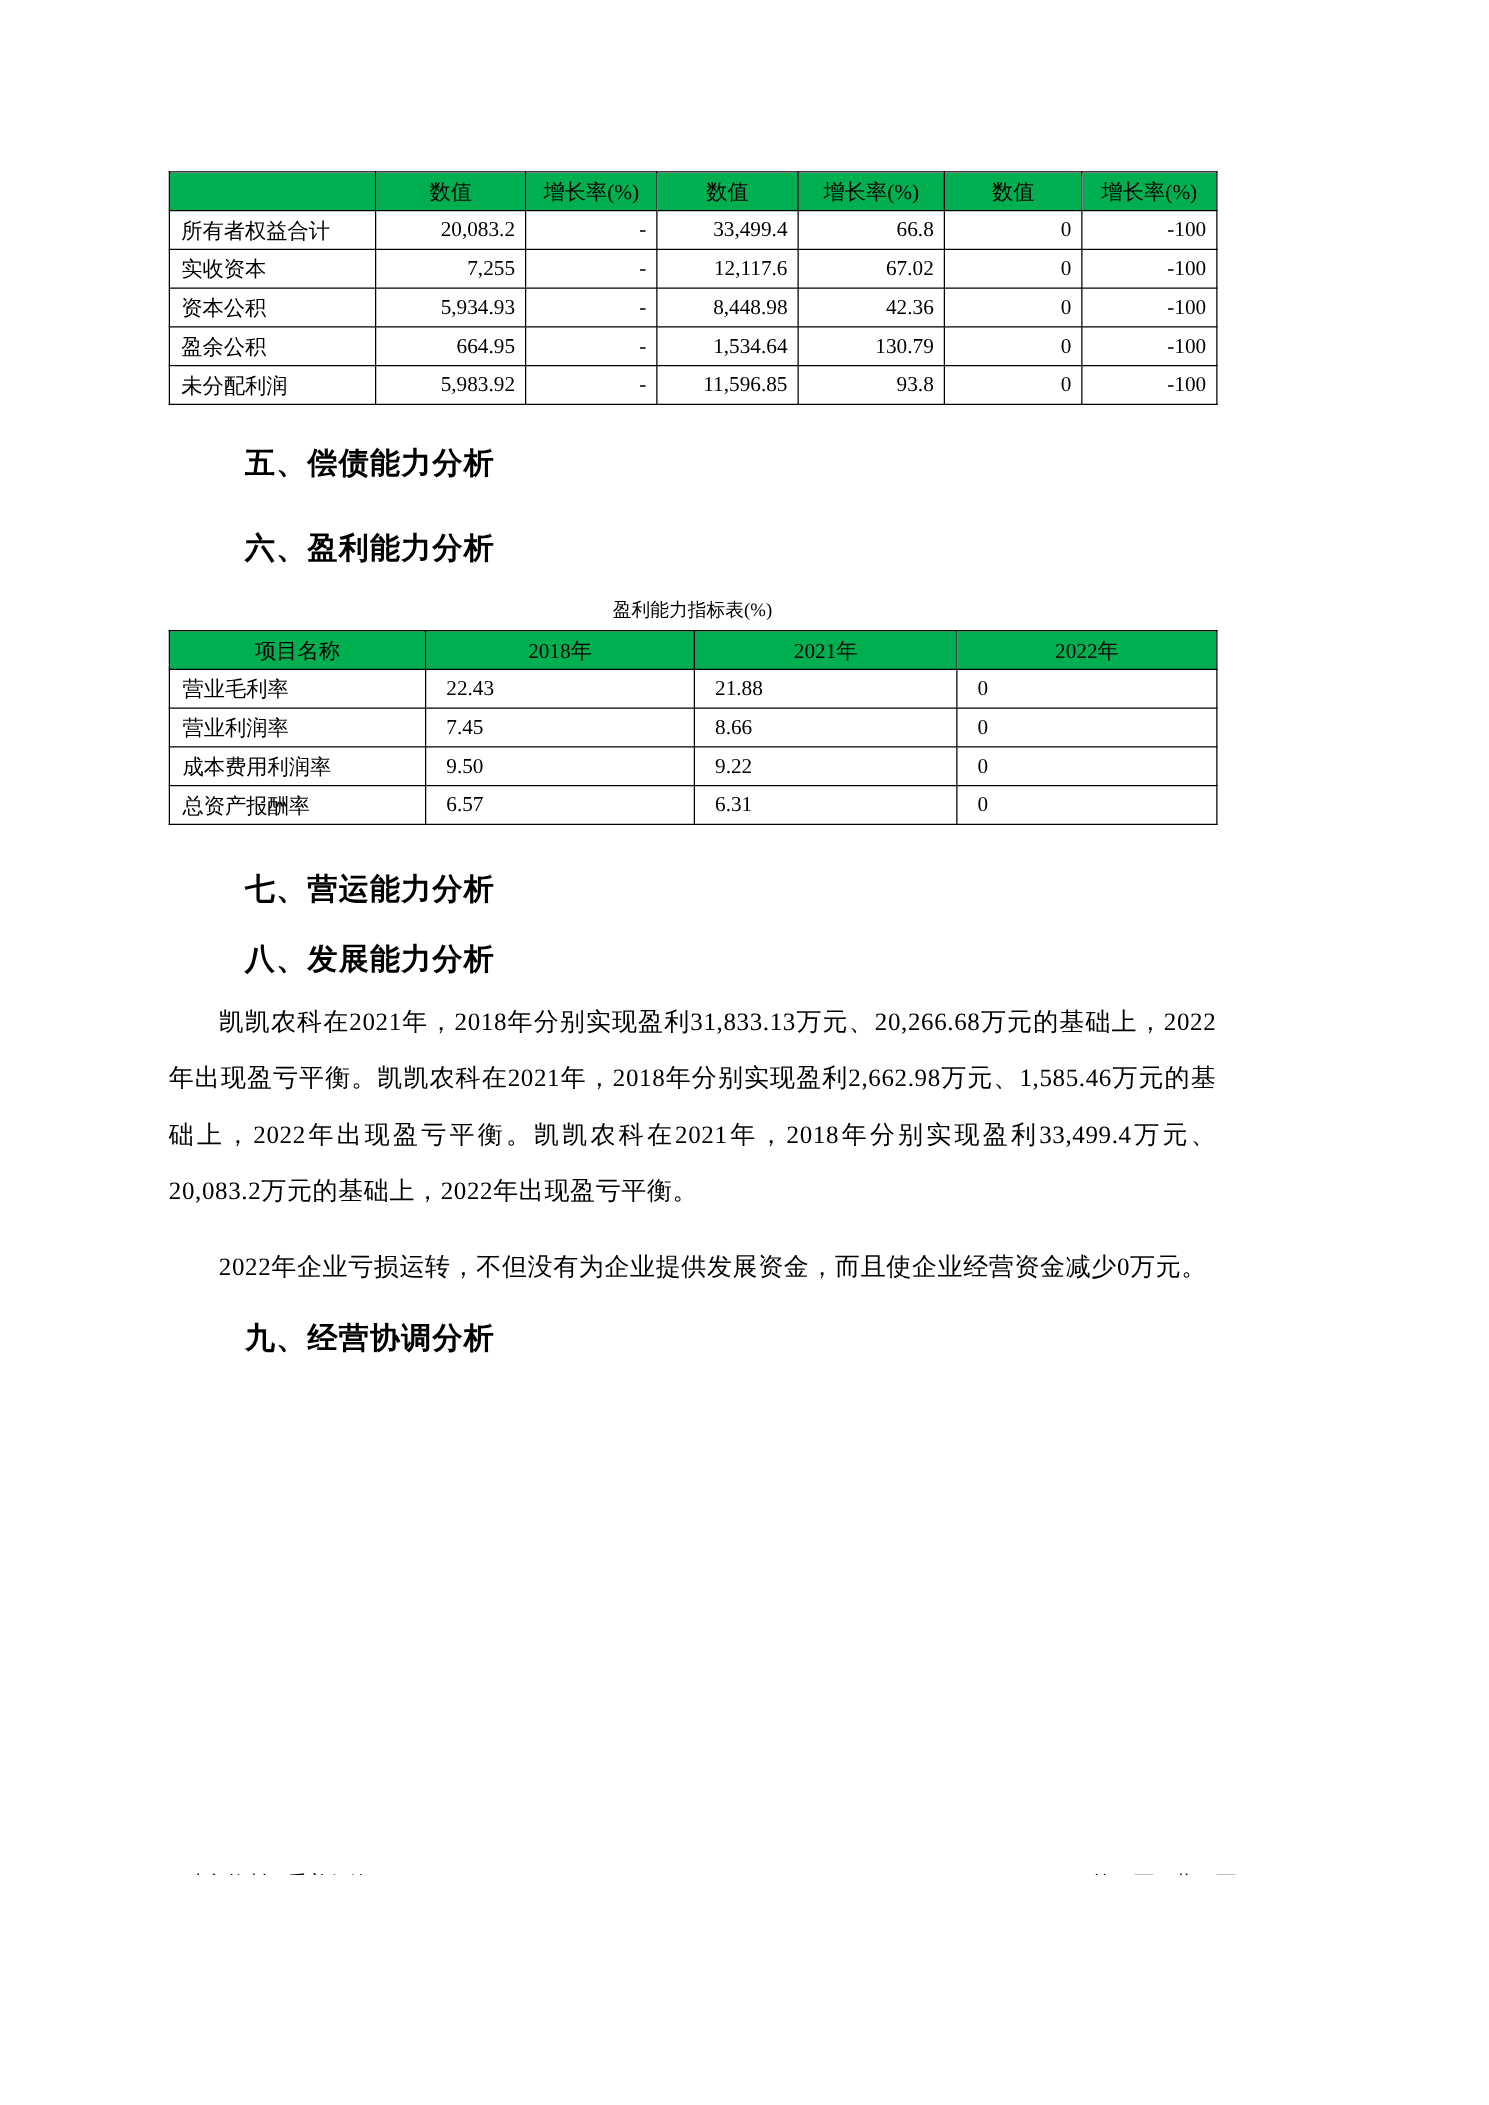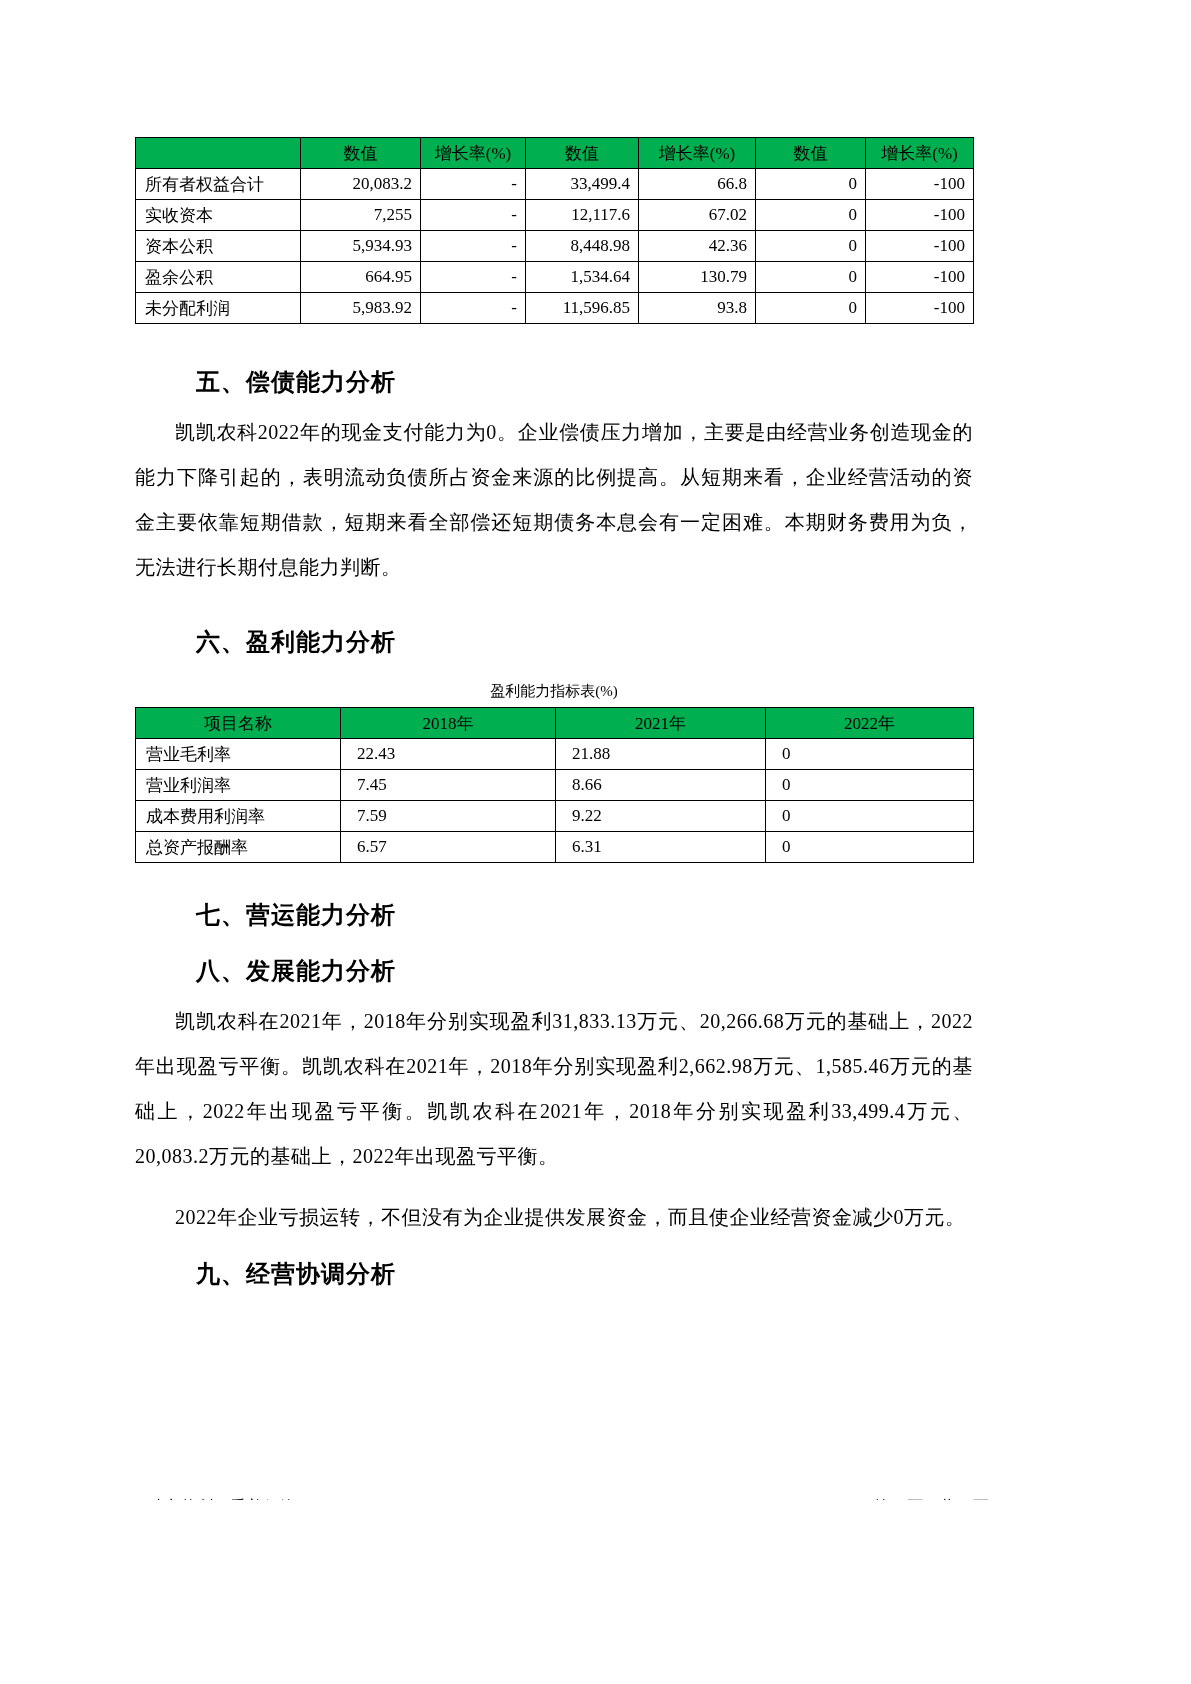--- a/index.html
+++ b/index.html
@@ -33,21 +33,21 @@
   .tbl2 { margin-top:6px; }
 
   h2.sec {
     font-family:"Liberation Sans","DejaVu Sans",sans-serif;
     font-weight:bold;
     font-size:24px;
     line-height:32px;
     margin-left:61px;
     letter-spacing:1px;
   }
-  .h-s5 { margin-top:42px; }
+  .h-s5 { margin-top:31px; }
   .h-s6 { margin-top:36px; }
   .h-s7 { margin-top:36px; }
   .h-s8 { margin-top:24px; }
   .h-s9 { margin-top:18px; }
 
   p.body {
     font-size:20px;
     line-height:45px;
     text-align:justify;
     text-indent:2em;
@@ -144,21 +144,20 @@
           <td class="num">-</td>
           <td class="num">11,596.85</td>
           <td class="num">93.8</td>
           <td class="num">0</td>
           <td class="num">-100</td>
         </tr>
       </tbody>
     </table>
 
     <h2 class="sec h-s5">五、偿债能力分析</h2>
-    <p class="body p-s5">凯凯农科2022年的现金支付能力为0。企业偿债压力增加，主要是由经营业务创造现金的能力下降引起的，表明流动负债所占资金来源的比例提高。从短期来看，企业经营活动的资金主要依靠短期借款，短期来看全部偿还短期债务本息会有一定困难。本期财务费用为负，无法进行长期付息能力判断。</p>
 
     <h2 class="sec h-s6">六、盈利能力分析</h2>
     <div class="caption">盈利能力指标表(%)</div>
 
     <table class="tbl tbl2">
       <colgroup>
         <col style="width:205px">
           <col style="width:215px">
           <col style="width:210px">
           <col style="width:208px">
@@ -179,21 +178,21 @@
           <td class="val2">0</td>
         </tr>
         <tr>
           <td class="lbl2">营业利润率</td>
           <td class="val2">7.45</td>
           <td class="val2">8.66</td>
           <td class="val2">0</td>
         </tr>
         <tr>
           <td class="lbl2">成本费用利润率</td>
-          <td class="val2">7.59</td>
+          <td class="val2">9.50</td>
           <td class="val2">9.22</td>
           <td class="val2">0</td>
         </tr>
         <tr>
           <td class="lbl2">总资产报酬率</td>
           <td class="val2">6.57</td>
           <td class="val2">6.31</td>
           <td class="val2">0</td>
         </tr>
       </tbody>

